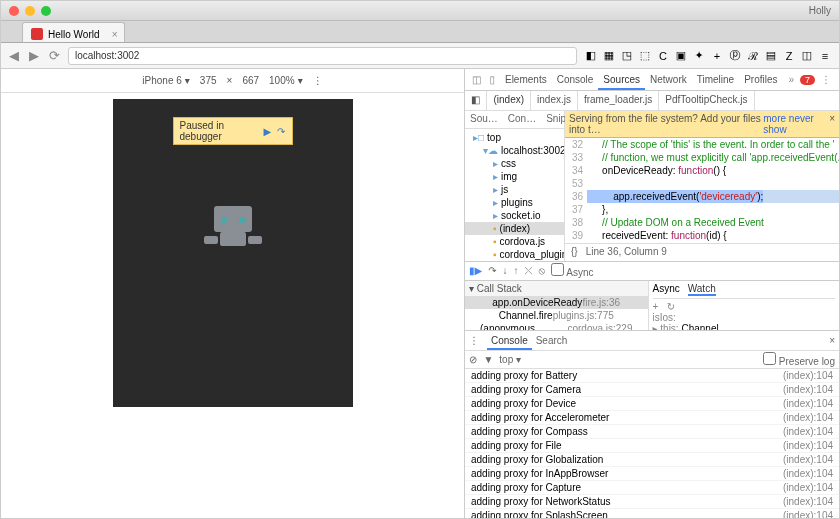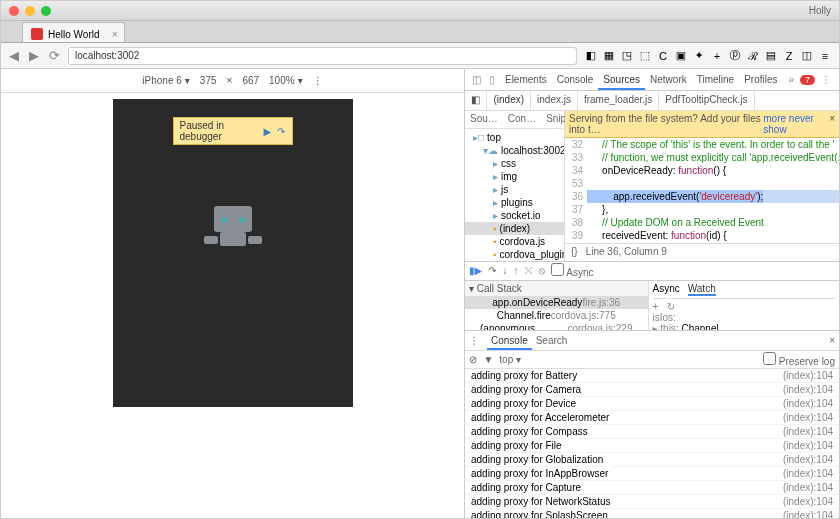--- a/index.html
+++ b/index.html
@@ -299,21 +299,21 @@
       <div class="dbg-body">
         <div class="stack">
           <div class="hdr">▾ Call Stack</div>
           <div id="stack">
               <div class="row sel">
                 <span>app.onDeviceReady</span>
                 <span class="loc">fire.js:36</span>
               </div>
               <div class="row">
                 <span>Channel.fire</span>
-                <span class="loc">cordova.js:775</span>
+                <span class="loc">plugins.js:775</span>
               </div>
               <div class="row">
                 <span>(anonymous function)</span>
                 <span class="loc">cordova.js:229</span>
               </div>
             </div>
         </div>
         <div class="scope">
           <div class="tabs" id="scopeTabs">
               <span class="">Async</span>

